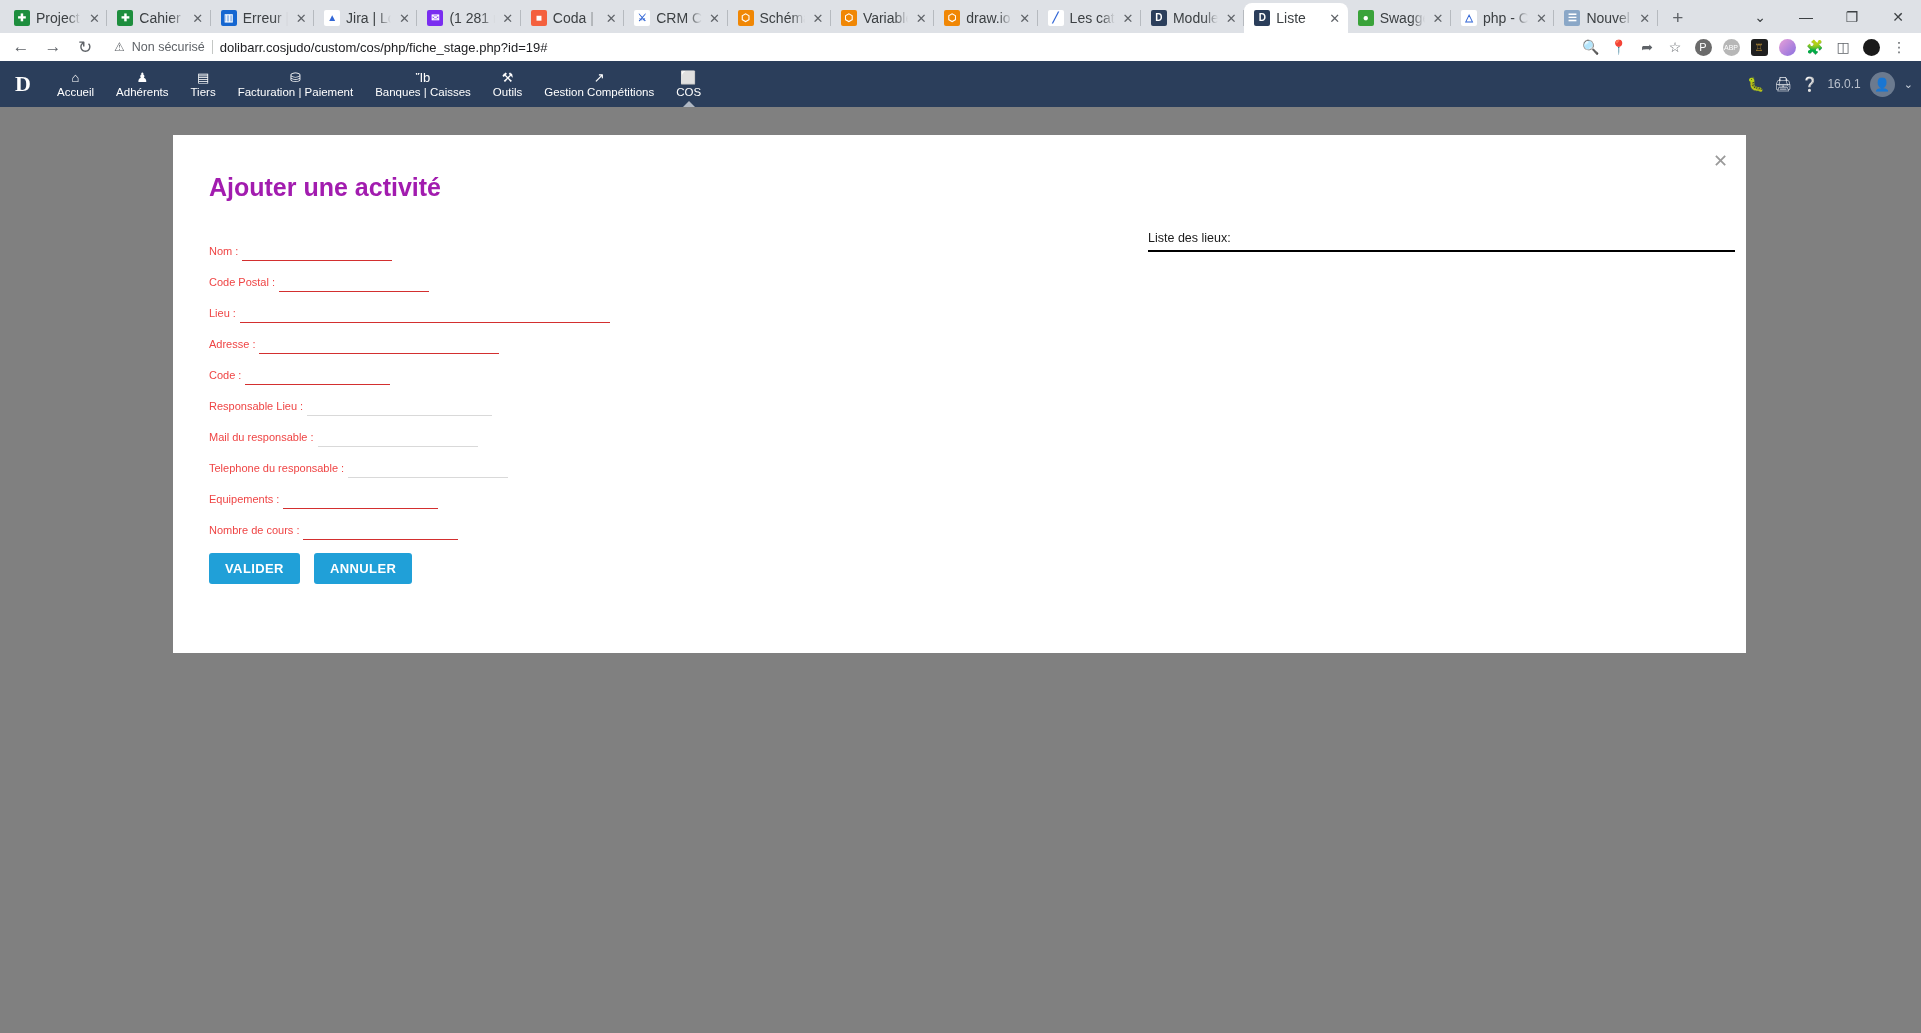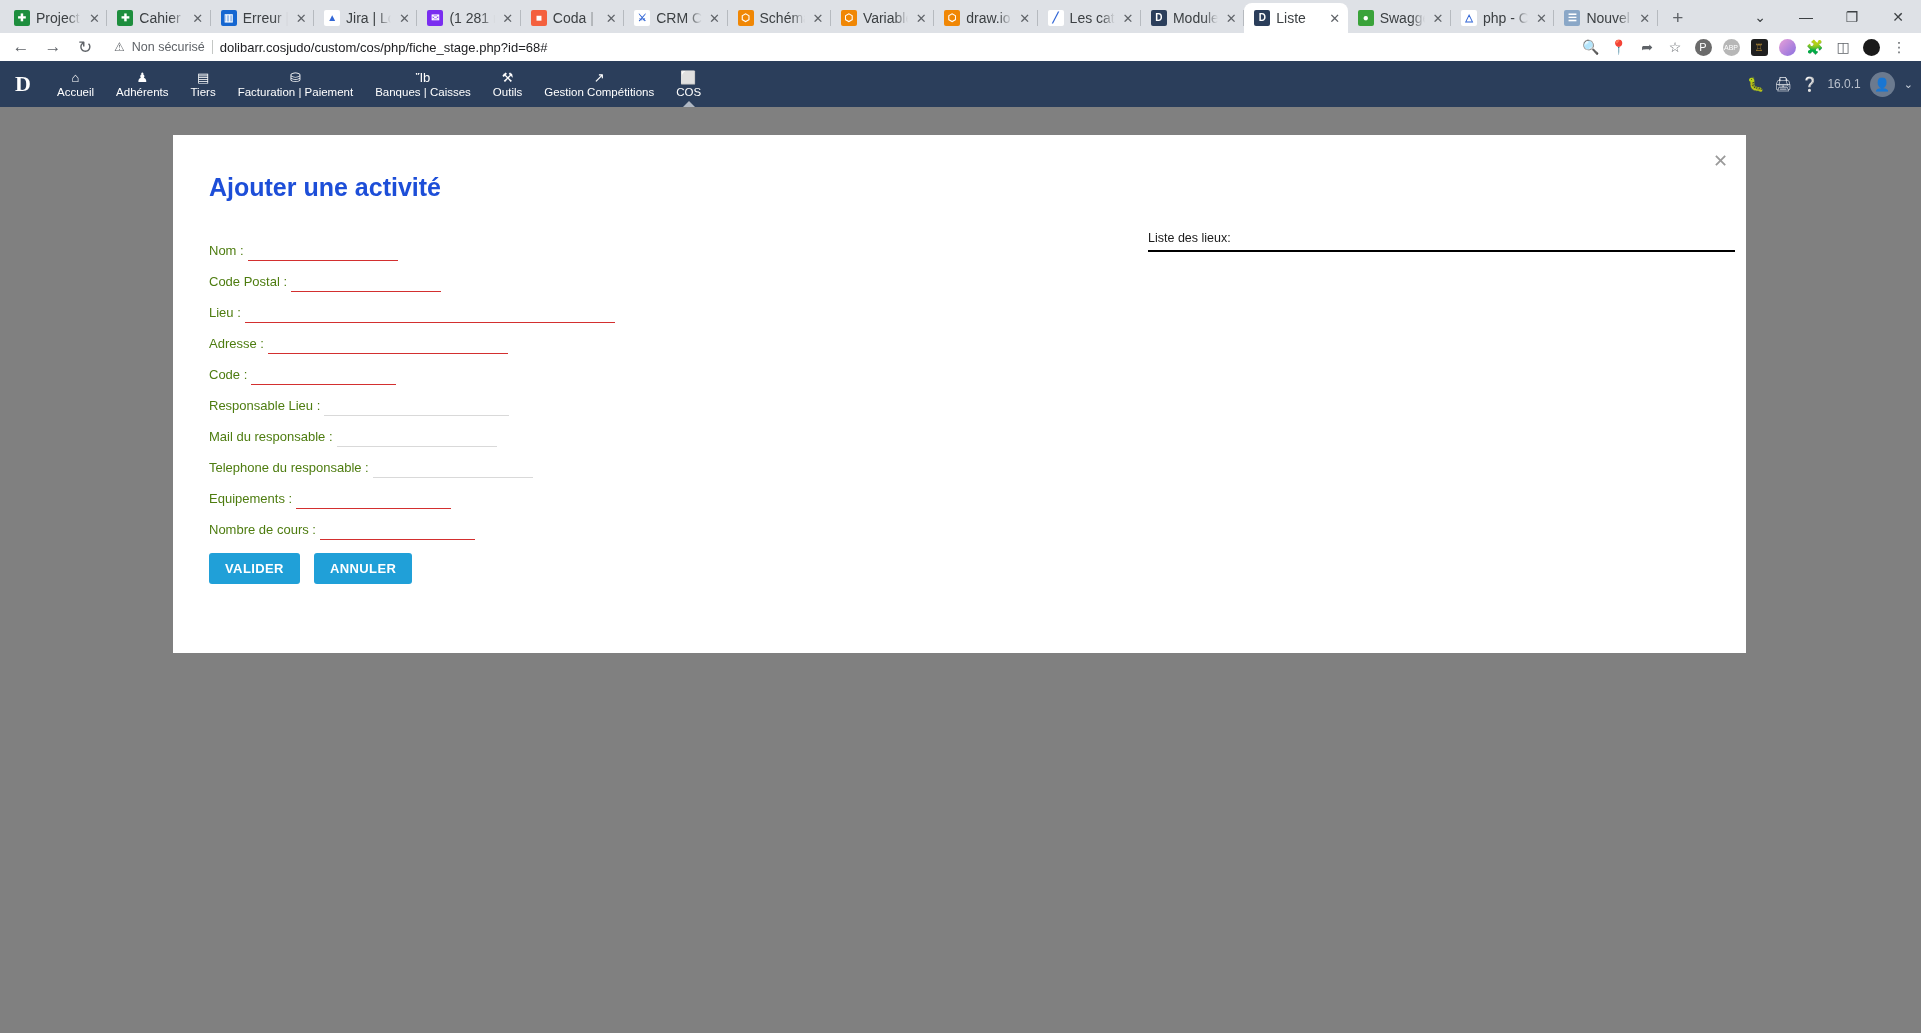--- a/index.html
+++ b/index.html
@@ -280,35 +280,35 @@
     background: #ffffff;
     z-index: 10;
   }
   .modal-close {
     position: absolute; right: 18px; top: 17px;
     font-size: 18px; color: #9a9a9a;
     line-height: 1;
   }
   .modal-title {
     position: absolute; left: 36px; top: 38px;
-    font-size: 25px; font-weight: bold; color: #1d4ed8;
+    font-size: 25px; font-weight: bold; color: #a21caf;
   }
 
   .form-col {
     position: absolute; left: 36px; top: 106px;
     width: 620px;
   }
   .frow {
     display: flex;
     align-items: baseline;
     height: 31px;
   }
   .flabel {
-    font-size: 13px;
-    color: #4d7c0f;
+    font-size: 11px;
+    color: #ef4444;
     white-space: nowrap;
     flex: 0 0 auto;
   }
   .finput {
     flex: 0 0 auto;
     height: 20px;
     margin-left: 4px;
     border: none;
     outline: none;
     background: transparent;
@@ -442,21 +442,21 @@
 </div>
 
 <div class="browser-toolbar">
   <div class="nav-ico">←</div>
   <div class="nav-ico">→</div>
   <div class="nav-ico">↻</div>
   <div class="omnibox">
     <span class="warn-ico">⚠</span>
     <span class="notsecure">Non sécurisé</span>
     <span class="divider"></span>
-    <span>dolibarr.cosjudo/custom/cos/php/fiche_stage.php?id=68#</span>
+    <span>dolibarr.cosjudo/custom/cos/php/fiche_stage.php?id=19#</span>
   </div>
   <div class="toolbar-right">
     <div class="tb-ico">🔍</div>
     <div class="tb-ico">📍</div>
     <div class="tb-ico">➦</div>
     <div class="tb-ico">☆</div>
     <div class="tb-ico">
       <span class="ext-dot" style="background:#6b6b6b;display:flex;align-items:center;justify-content:center;color:#fff;font-size:11px;">P</span>
     </div>
     <div class="tb-ico">

